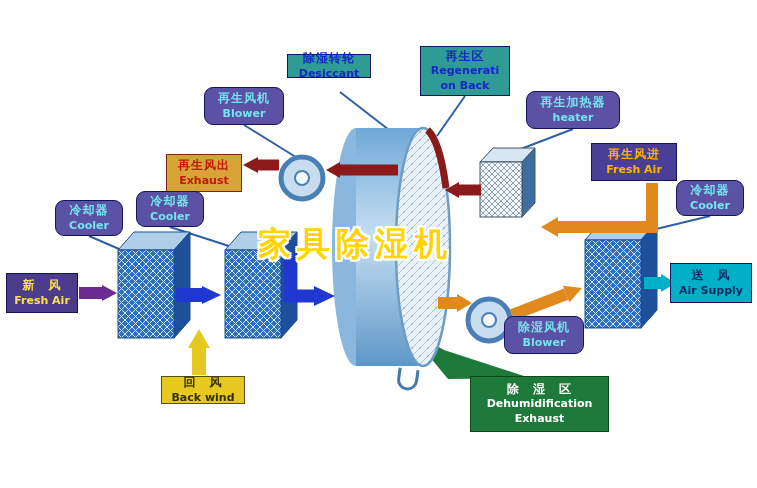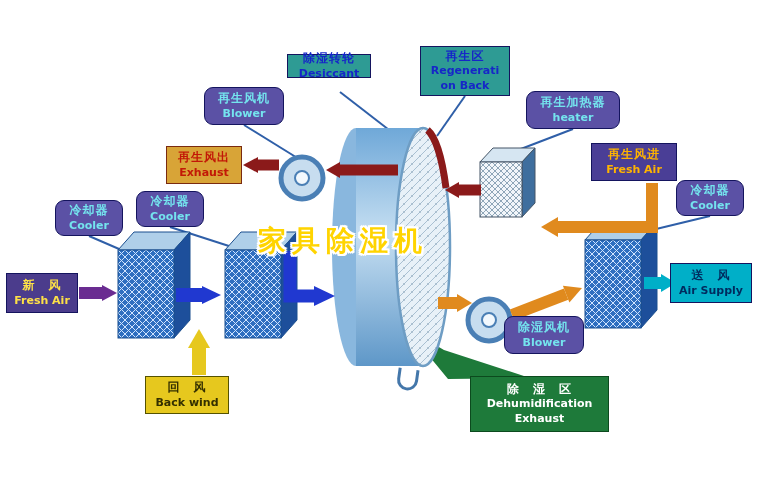--- a/index.html
+++ b/index.html
@@ -12,31 +12,31 @@
   
   .lbl{
     position:absolute;z-index:2;box-sizing:border-box;text-align:center;
     border:1px solid #14145e;font-weight:bold;padding:2px 2px;line-height:1.32;
     display:flex;flex-direction:column;justify-content:center;
   }
   .zh{font-size:12px;letter-spacing:1px;}
   .en{font-size:11px;letter-spacing:0;}
   .teal   {background:var(--teal,#2E9B94);color:var(--teal-text,#1626C8);}
   .purple {background:var(--purple,#5B51A5);color:var(--lt-teal,#74E4EE);border-radius:9px;}
-  .tan    {background:var(--tan,#D8A437);color:var(--red-text,#C21807);border-color:#7a2a10;}
+  .tan    {background:var(--tan,#D8A437);color:var(--red-text,#C21807);border-color:#7a2a10;margin-top:8px;}
   .dpurple{background:var(--deep-purple,#4B3C8C);color:#fde047;}
   .dpurple-amber{background:var(--deep-purple2,#4A3E96);color:var(--amber,#FFB400);align-items:center;}
   .cyanbg {background:var(--cyan,#00AFC8);color:#002B5E;}
   .yellowbg{background:var(--yellow,#E6C81E);color:#332F00;border-color:#555200;}
   .greenbg{background:var(--green,#1E7A3A);color:#fff;border-color:#0c4a1e;}
 
   
   #main-title{
     position:absolute;left:258px;top:222px;z-index:3;
-    font-size:28px;font-weight:bold;letter-spacing:6px;color:var(--gold,#FFD400);
+    font-size:33px;font-weight:bold;letter-spacing:6px;color:var(--gold,#FFD400);
     text-shadow:-2px 0 0 #fff,2px 0 0 #fff,0 -2px 0 #fff,0 2px 0 #fff,
                 -2px -2px 0 #fff,2px 2px 0 #fff,-2px 2px 0 #fff,2px -2px 0 #fff;
     white-space:nowrap;
   }
 
   
   .sh{fill:none;}
   .c-blue{stroke:var(--blue,#2038D0);} .f-blue{fill:var(--blue,#2038D0);}
   .c-orange{stroke:var(--orange,#E08A1E);} .f-orange{fill:var(--orange,#E08A1E);}
   .c-maroon{stroke:var(--maroon,#8B1A1A);} .f-maroon{fill:var(--maroon,#8B1A1A);}
@@ -221,21 +221,21 @@
   <div class="lbl dpurple" style="left:6px;top:273px;width:72px;height:40px">
     <div class="zh">新　风</div>
     <div class="en">Fresh Air</div>
   </div>
 
   <div class="lbl cyanbg" style="left:670px;top:263px;width:82px;height:40px">
     <div class="zh">送　风</div>
     <div class="en">Air Supply</div>
   </div>
 
-  <div class="lbl yellowbg" style="left:145px;top:376px;width:84px;height:38px">
+  <div class="lbl yellowbg" style="left:161px;top:376px;width:84px;height:28px">
     <div class="zh">回　风</div>
     <div class="en">Back wind</div>
   </div>
 
   <div class="lbl purple" style="left:504px;top:316px;width:80px;height:38px">
     <div class="zh">除湿风机</div>
     <div class="en">Blower</div>
   </div>
 
   <div class="lbl greenbg" style="left:470px;top:376px;width:139px;height:56px">

